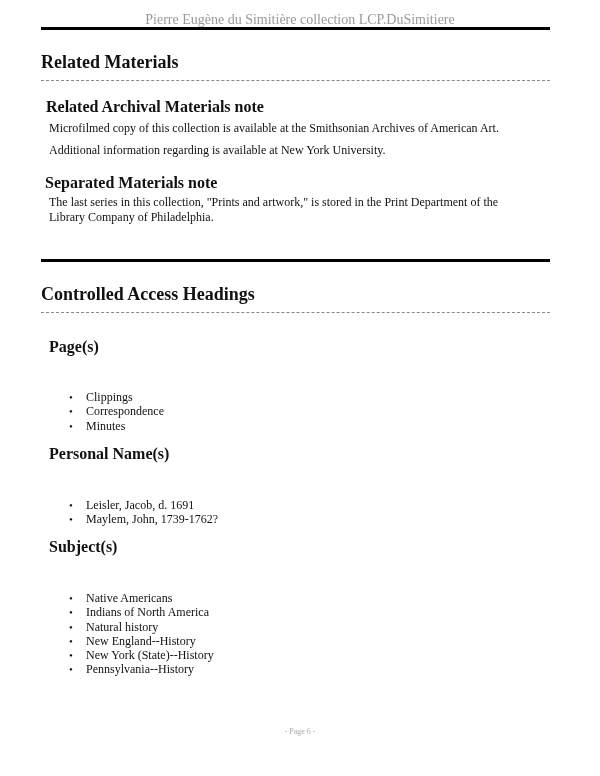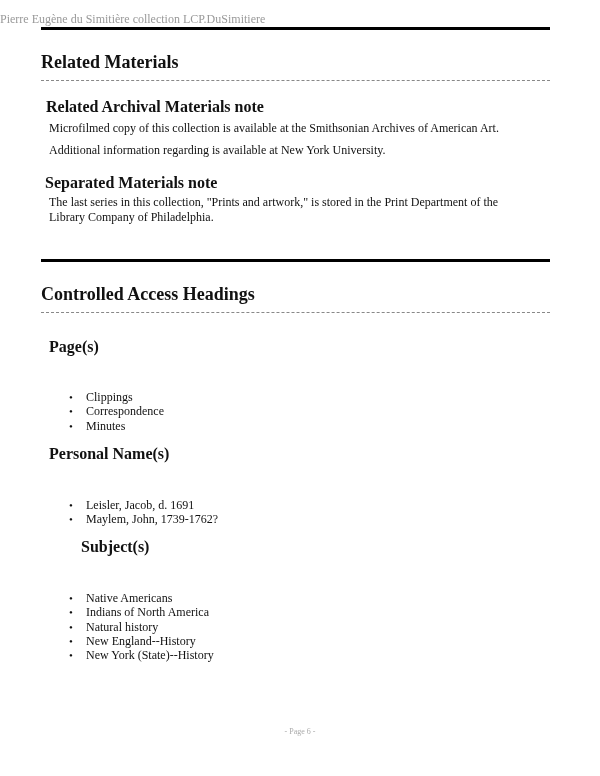--- a/index.html
+++ b/index.html
@@ -1,19 +1,19 @@
 <!DOCTYPE html>
 <html><head>
 <meta charset="utf-8">
 <style>
   html, body { margin: 0; padding: 0; background: #ffffff; }
   body { width: 600px; height: 776px; position: relative; overflow: hidden;
          font-family: "Liberation Serif", serif; color: #111; }
-  .running-header { position: absolute; top: 12px; left: 0; width: 600px; text-align: left;
-                    font-size: 12px; color: #999; }
+  .running-header { position: absolute; top: 12px; left: 0; width: 600px; text-align: center;
+                    font-size: 14px; color: #999; }
   .rule-thick { position: absolute; left: 41px; width: 509px; height: 3px; background: #000; }
   .rule-dash { position: absolute; left: 41px; width: 509px; border-top: 1px dashed #888; height: 0; }
   .h1 { position: absolute; left: 41px; font-size: 18px; font-weight: bold; color: #111; }
   .h3 { position: absolute; font-size: 16px; font-weight: bold; color: #111; }
   .para { position: absolute; left: 49px; width: 490px; font-size: 12px; line-height: 15px; color: #111; }
   ul.items { position: absolute; left: 56px; margin: 13px; padding: 0; list-style: none; font-size: 12px; line-height: 14.3px; }
   ul.items li { position: relative; padding-left: 17px; }
   ul.items li::before { content: "\2022"; position: absolute; left: 0; top: 0; font-size: 11px; }
   .footer { position: absolute; top: 727px; left: 0; width: 600px; text-align: center; font-size: 8px; color: #aaa; }
 </style>
@@ -43,22 +43,23 @@
   <li>Correspondence</li>
   <li>Minutes</li>
 </ul>
 
 <div class="h3" style="left:49px; top:445px;">Personal Name(s)</div>
 <ul class="items" style="top:485px;">
   <li>Leisler, Jacob, d. 1691</li>
   <li>Maylem, John, 1739-1762?</li>
 </ul>
 
-<div class="h3" style="left:49px; top:538px;margin-left:32px;">Subject(s)</div>
+<div class="h3" style="left:49px; top:538px;">Subject(s)</div>
 <ul class="items" style="top:578px;">
   <li>Native Americans</li>
   <li>Indians of North America</li>
   <li>Natural history</li>
   <li>New England--History</li>
   <li>New York (State)--History</li>
+  <li>Pennsylvania--History</li>
 </ul>
 
 <div class="footer">- Page 6 -</div>
 
 </body></html>

